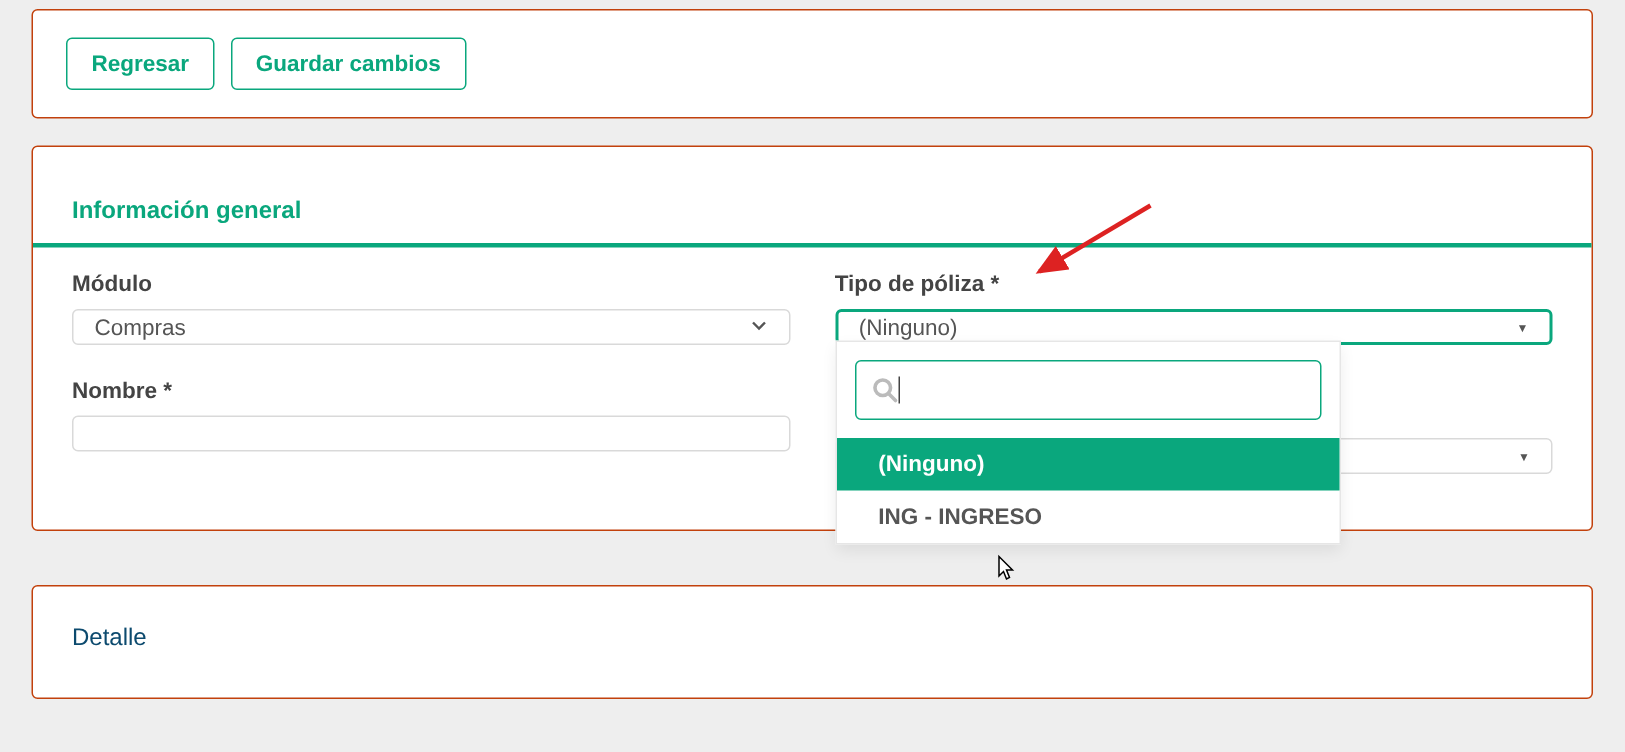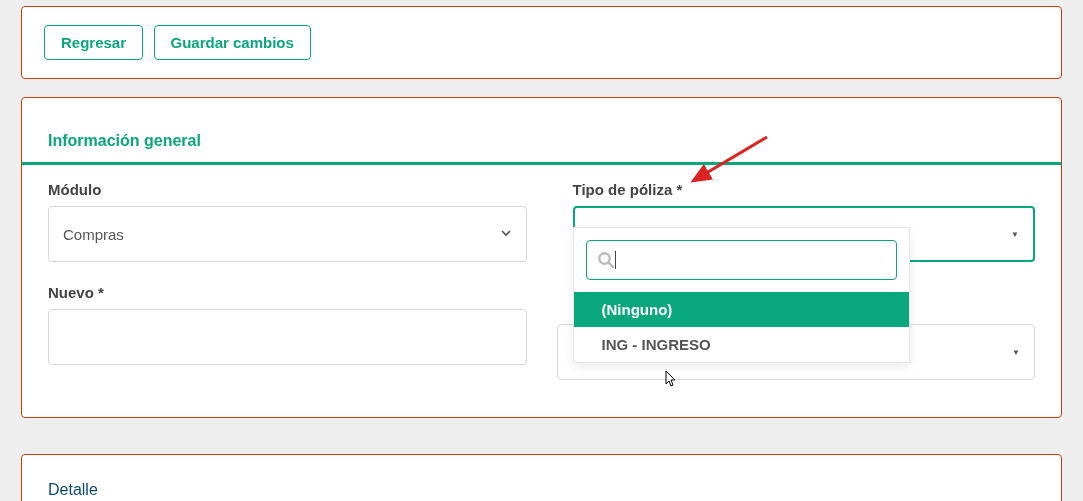--- a/index.html
+++ b/index.html
@@ -55,21 +55,21 @@
     .form-label {
       display: block;
       font-size: 15px;
       font-weight: 700;
       color: #444;
       margin-bottom: 8px;
     }
     .form-select,
     .form-input {
       width: 100%;
-      height: 56px;
+      height: 24px;
       border: 1px solid #d9d9d9;
       border-radius: 4px;
       padding: 0 14px;
       font-size: 15px;
       font-family: inherit;
       color: #555;
       background: #fff;
       position: relative;
     }
     .form-select {
@@ -198,27 +198,27 @@
         <div class="form-select">
           <span>Compras</span>
           <span class="caret">
             <svg width="12" height="12" viewBox="0 0 12 12">
                 <path d="M2 4 L6 8 L10 4" stroke="#555" stroke-width="1.6" fill="none"></path>
               </svg>
           </span>
         </div>
       </div>
       <div class="form-group">
-        <label class="form-label">Nuevo *</label>
+        <label class="form-label">Nombre *</label>
         <input type="text" class="form-input" value="" style="">
       </div>
     </div>
 
     <div class="right-col">
-      <div class="form-group" style="margin-bottom:0;margin-left:16px;">
+      <div class="form-group" style="margin-bottom:0;">
         <label class="form-label">Tipo de póliza *</label>
         <div class="form-select select-tipo">
           <span>(Ninguno)</span>
           <span class="caret-small">▼</span>
         </div>
 
         <div class="dropdown">
           <div class="dropdown-search-wrap">
             <div class="dropdown-search">
               <svg width="18" height="18" viewBox="0 0 18 18">

